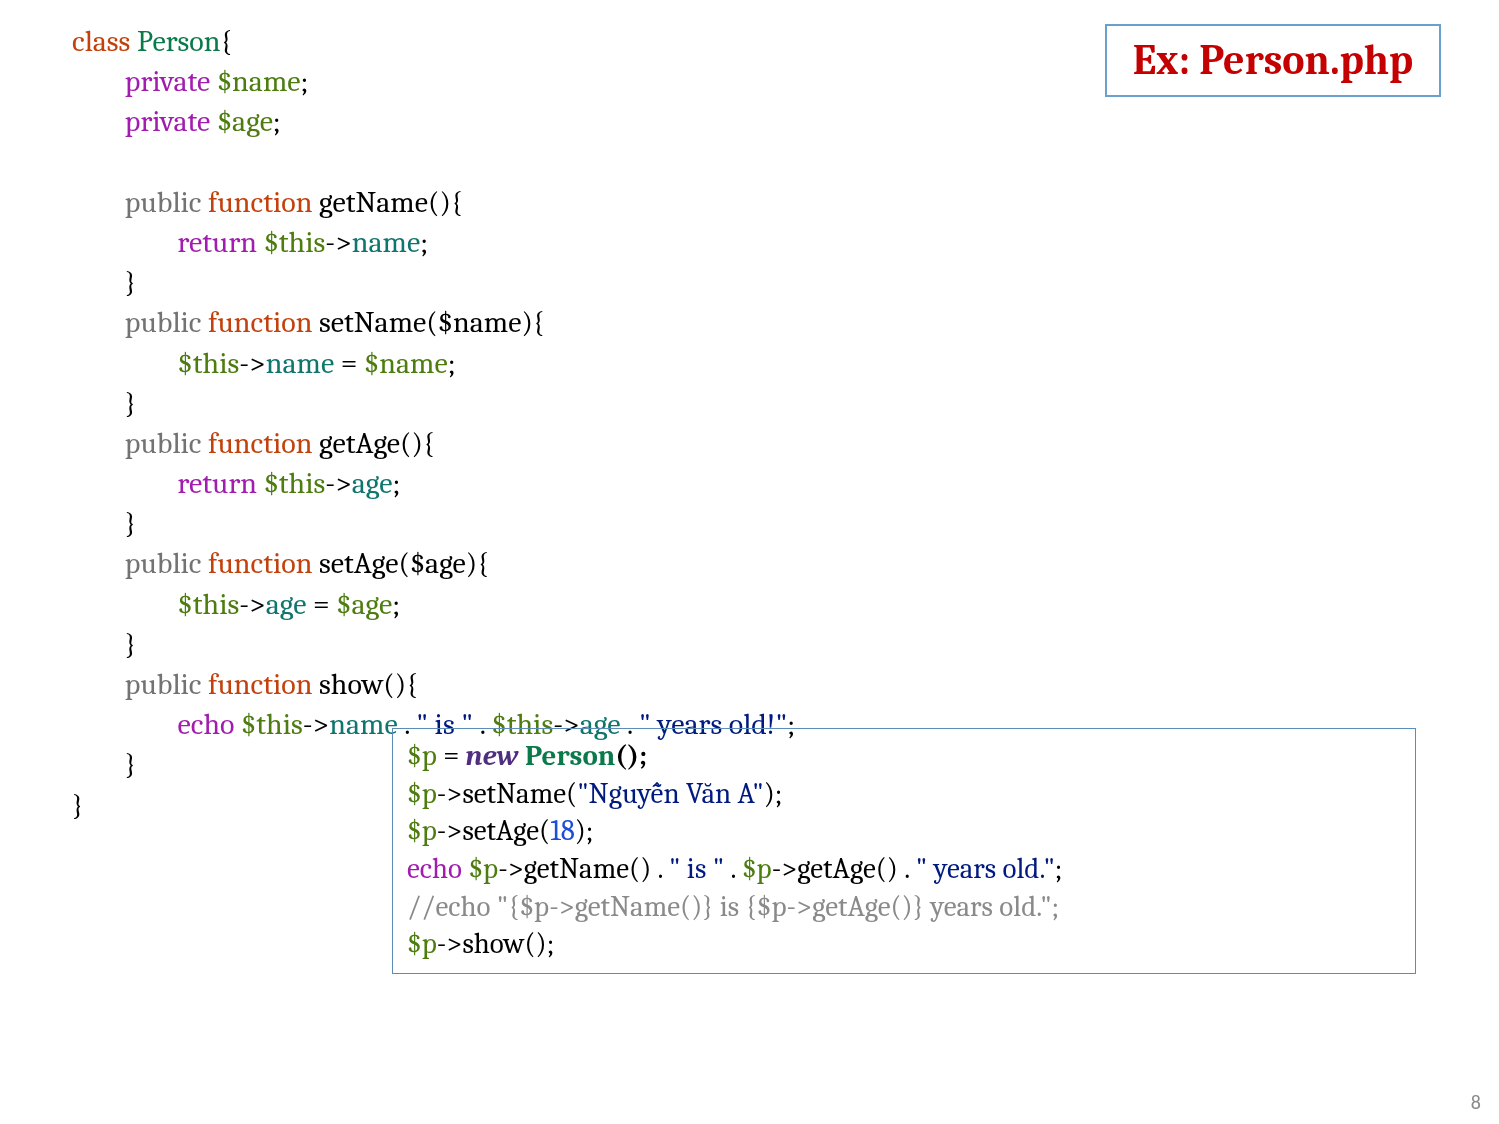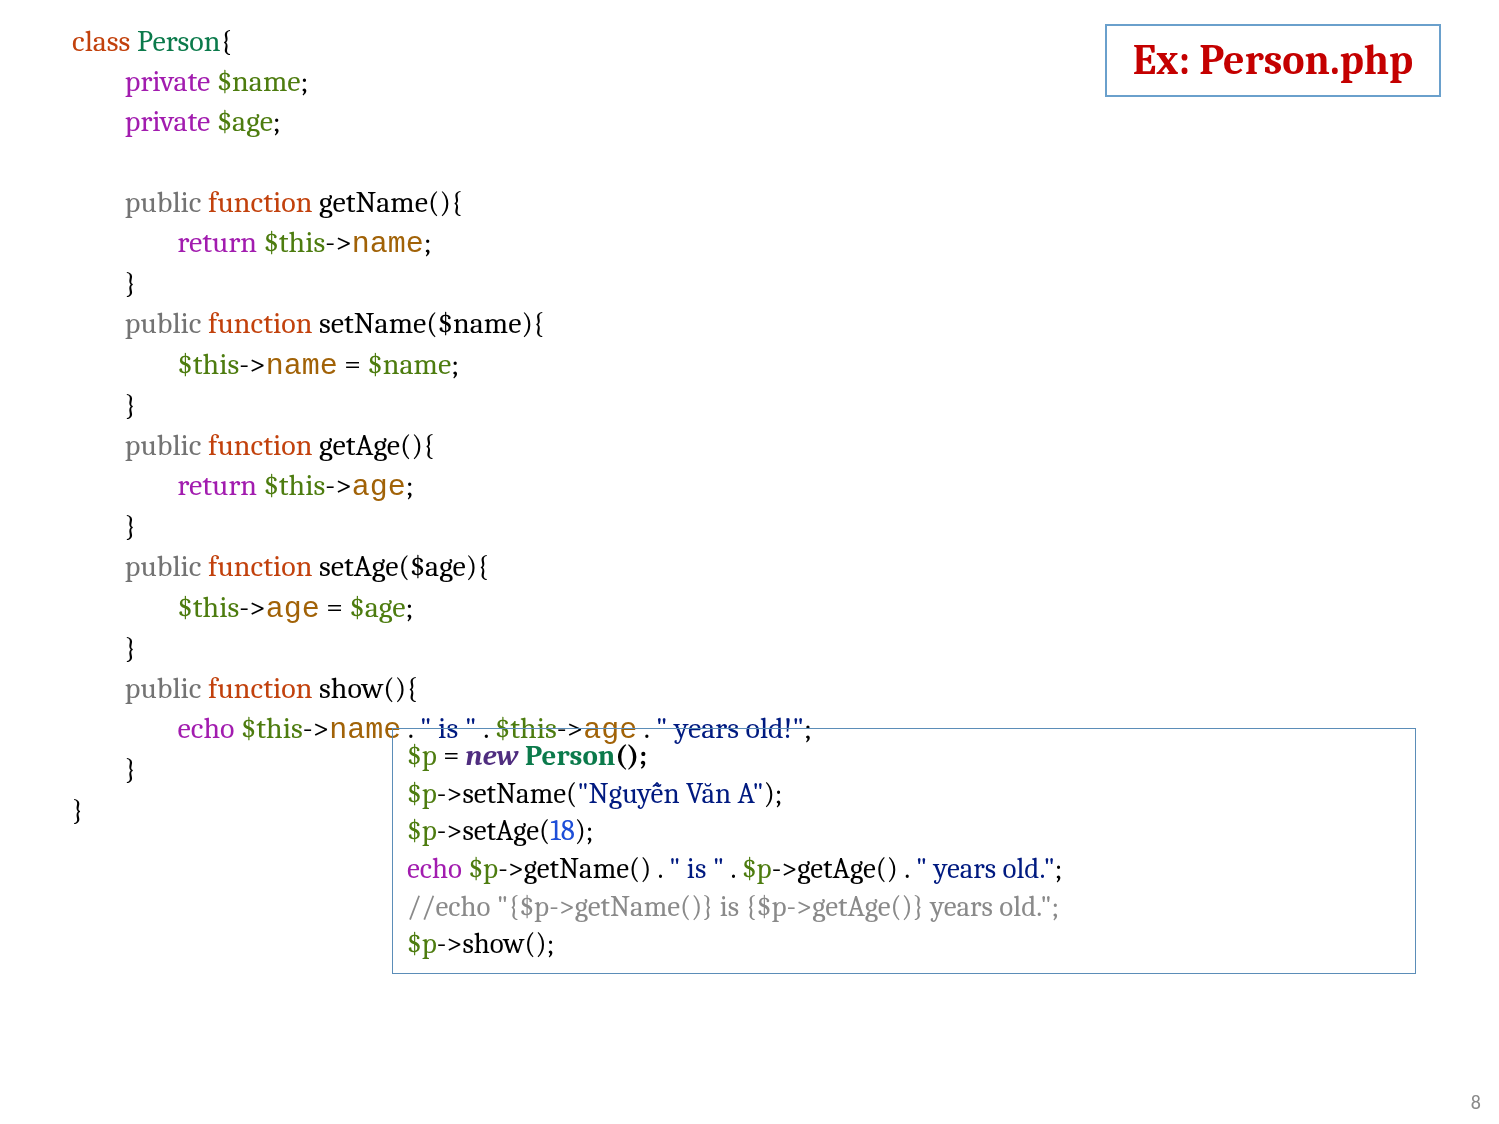--- a/index.html
+++ b/index.html
@@ -57,21 +57,21 @@
     font-size: 20px;
     color: #8a8a8a;
     font-family: Calibri, Arial, sans-serif;
   }
   
   .kw     { color: #c2410c; }
   .kwred  { color: #a21caf; }
   .kwgrn  { color: #737373; }
   .cls    { color: #0b7a4b; }
   .var    { color: #4d7c0f; }
-  .prop   { color: #a16207; font-family: Liberation Mono, monospace; }
+  .prop   { color: #0f766e; }
   .str    { color: #001a80; }
   .num    { color: #1d4ed8; }
   .cmt    { color: #8a8a8a; }
   .newkw  { color: #4f2d7f; font-weight: 700; font-style: italic; }
   .newcls { color: #0b7a4b; font-weight: 700; }
   .newop  { color: #000; font-weight: 700; }
 </style>
 </head>
 <body>
 

